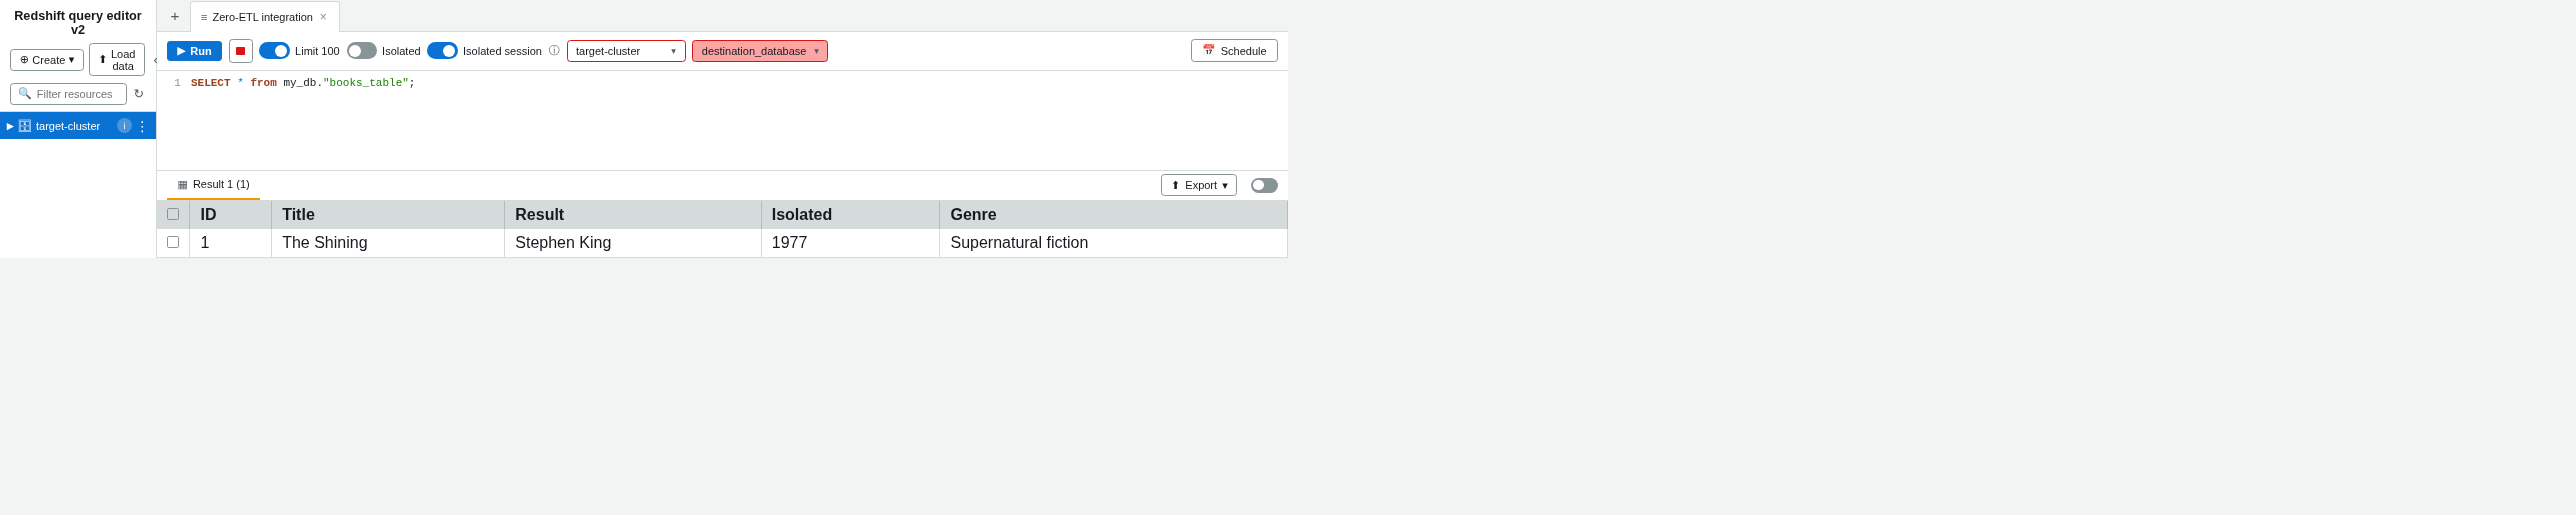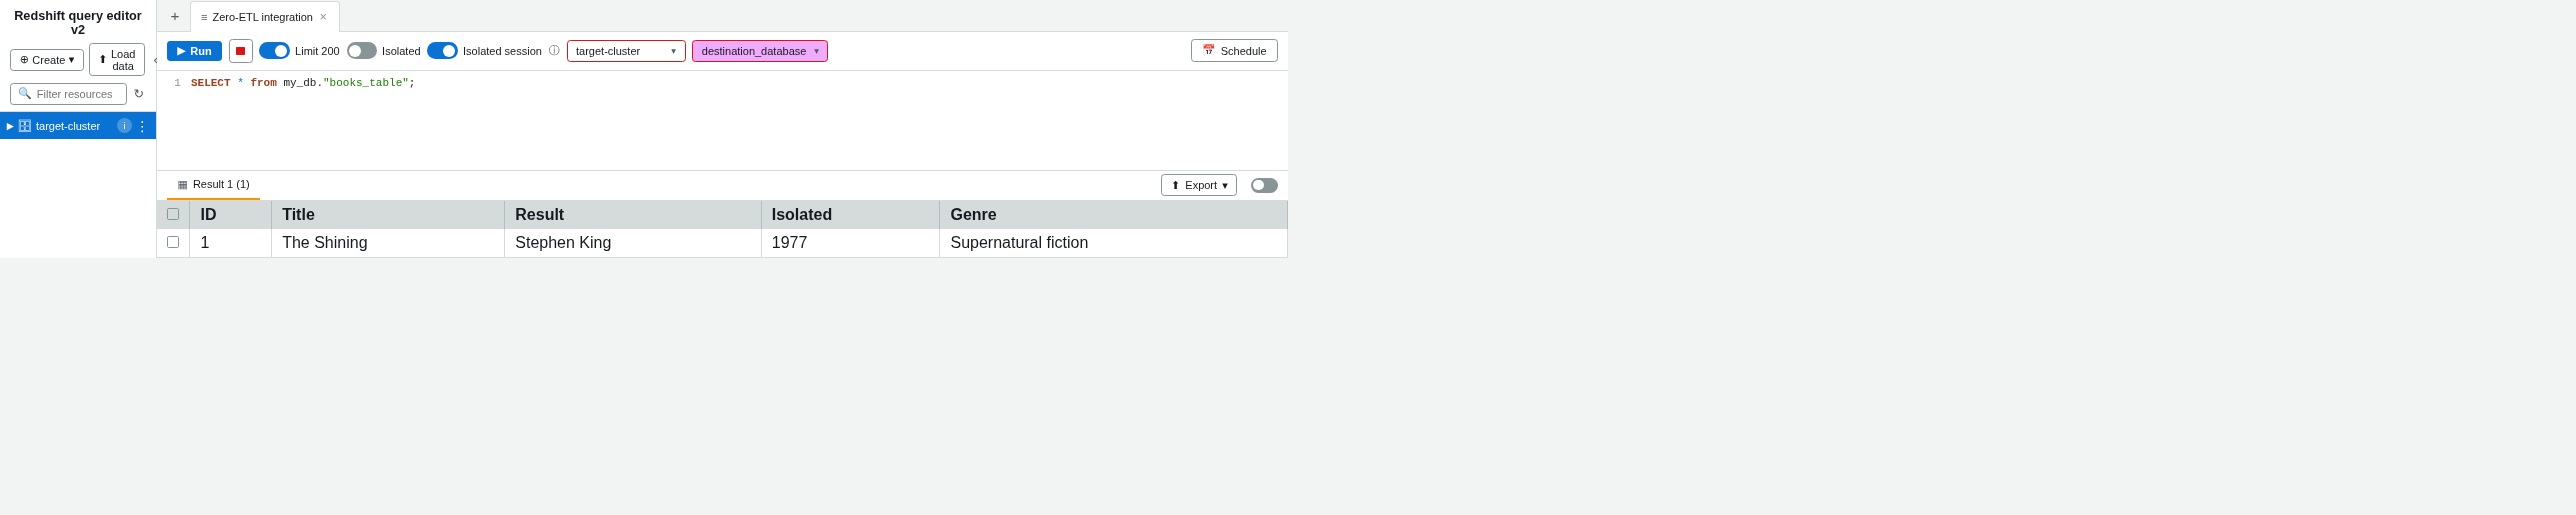--- a/index.html
+++ b/index.html
@@ -346,21 +346,21 @@
       margin-left: auto;
       font-size: 9.3px;
       color: #545b64;
     }
 
     .db-select {
       display: flex;
       align-items: flex-start;
       gap: 3.4px;
       padding: 4.2px 8.5px;
-      background: #f0abfc;
+      background: #fca5a5;
       border: 1.7px solid #d91515;
       border-radius: 3.4px;
       font-size: 11px;
       cursor: pointer;
       color: #16191f;
       min-width: 136px;
     }
 
     .schedule-btn {
       margin-left: auto;
@@ -567,21 +567,21 @@
         <span>Run</span>
       </button>
       <button class="btn-stop">
         <span class="stop-square"></span>
       </button>
 
       <div class="toggle-group">
         <div class="toggle">
           <div class="toggle-slider on"></div>
         </div>
-        <span>Limit 200</span>
+        <span>Limit 100</span>
       </div>
 
       <div class="toggle-group">
         <div class="toggle">
           <div class="toggle-slider off"></div>
         </div>
         <span>Isolated</span>
       </div>
 
       <div class="toggle-group">

